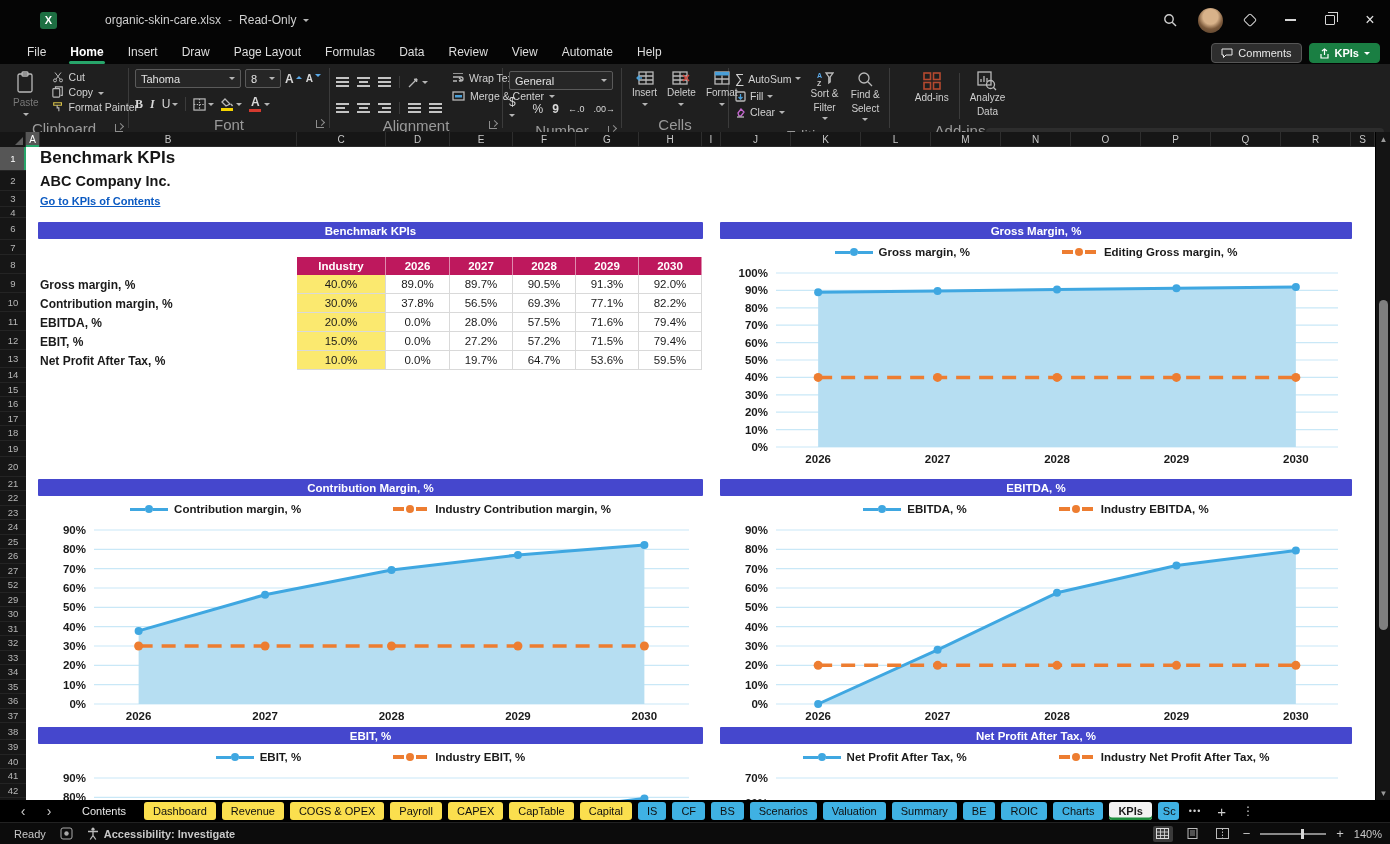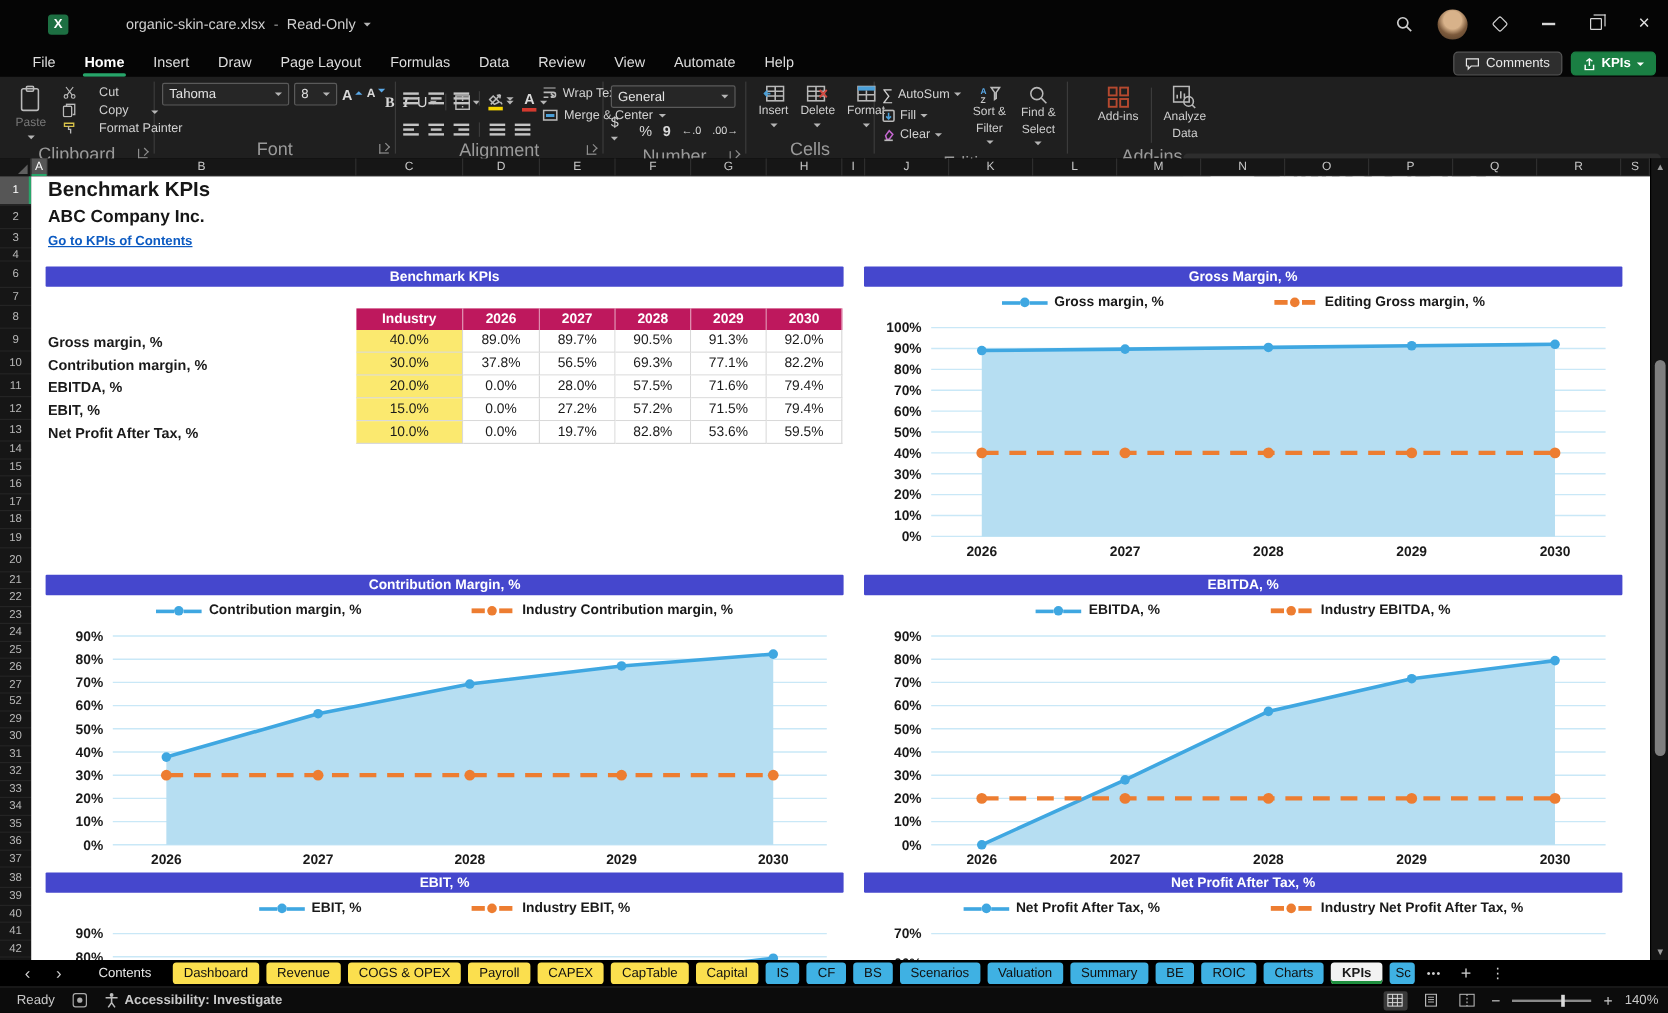--- a/index.html
+++ b/index.html
@@ -40,21 +40,21 @@
   .rbody{flex:1;display:flex;align-items:flex-start;padding:5px 6px 0 6px;gap:6px}
   .rlab{height:15px;display:flex;align-items:center;justify-content:center;font-size:15px;color:#9a9a9a;gap:4px;position:relative}
   .launch{width:9px;height:9px;position:relative;display:inline-block}
   .launch::before{content:"";position:absolute;left:0;bottom:0;width:7px;height:7px;border-left:1px solid #8e8e8e;border-bottom:1px solid #8e8e8e}
   .launch::after{content:"";position:absolute;right:1px;top:1px;width:4px;height:4px;border-right:1.4px solid #8e8e8e;border-bottom:1.4px solid #8e8e8e;transform:rotate(-45deg)}
   .rlab .launch{position:absolute;right:4px;top:2px}
   .rdiv{width:1px;background:#3b3b3b;margin:4px 0}
   .bigbtn{display:flex;flex-direction:column;align-items:center;gap:2px;padding:2px 7px;font-size:10px;color:#cfcfcf}
   .bigbtn.dim{color:#787878}
   .scol{display:flex;flex-direction:column;gap:3px;padding-top:2px}
-  .sbtn{display:flex;align-items:flex-end;gap:19px;font-size:10.5px;color:#d2d2d2;background:none;border:none;font-family:inherit;white-space:nowrap}
+  .sbtn{display:flex;align-items:flex-end;gap:5px;font-size:10.5px;color:#d2d2d2;background:none;border:none;font-family:inherit;white-space:nowrap}
   svg.ic{stroke:#b9b9b9;fill:none;stroke-width:1.3}
   .combo{height:19px;background:#262626;border:1px solid #5a5a5a;border-radius:2px;display:flex;align-items:center;justify-content:space-between;padding:0 5px;font-size:11px;color:#e2e2e2}
   .fontrow{display:flex;gap:4px;align-items:center}
   .toolrow{display:flex;gap:7px;align-items:center;margin-top:5px}
   .tool{font-size:12px;color:#d8d8d8;display:flex;align-items:center;gap:2px}
   .tool b{font-family:"Liberation Serif",serif}
   .colorbar{display:flex;flex-direction:column;align-items:center;line-height:1;font-size:12px;color:#d8d8d8;font-weight:bold}
   .colorbar .bar{width:12px;height:3px;margin-top:1px}
   .lns{width:13px;display:flex;flex-direction:column;gap:2.2px}
   .lns i{height:1.6px;background:#c4c4c4;display:block}
@@ -247,21 +247,21 @@
         </div>
       </div>
       <div class="rlab">
           <span>Clipboard</span>
           <span class="launch"></span>
         </div>
     </div>
     <div class="rdiv"></div>
 
     <div class="rgroup" style="width:200px">
-      <div class="rbody" style="gap:0">
+      <div class="rbody" style="flex-direction:column;gap:0">
         <div class="fontrow">
           <div class="combo" style="width:106px">
               <span>Tahoma</span>
               <i class="car"></i>
             </div>
           <div class="combo" style="width:36px">
               <span>8</span>
               <i class="car"></i>
             </div>
           <span class="tool" style="font-weight:bold">A<i class="car" style="transform:rotate(180deg);margin-top:-6px;border-top-color:#5aa9e8"></i></span>
@@ -639,21 +639,21 @@
         <div class="tcell yellow" style="left: 271px; top: 185px; width: 89px;">15.0%</div>
         <div class="tcell" style="left: 360px; top: 185px; width: 64px;">0.0%</div>
         <div class="tcell" style="left: 424px; top: 185px; width: 63px;">27.2%</div>
         <div class="tcell" style="left: 487px; top: 185px; width: 63px;">57.2%</div>
         <div class="tcell" style="left: 550px; top: 185px; width: 63px;">71.5%</div>
         <div class="tcell" style="left: 613px; top: 185px; width: 63px;">79.4%</div>
         <div class="tlabel" style="left: 14px; top: 204px; width: 250px;">Net Profit After Tax, %</div>
         <div class="tcell yellow" style="left: 271px; top: 204px; width: 89px;">10.0%</div>
         <div class="tcell" style="left: 360px; top: 204px; width: 64px;">0.0%</div>
         <div class="tcell" style="left: 424px; top: 204px; width: 63px;">19.7%</div>
-        <div class="tcell" style="left: 487px; top: 204px; width: 63px;">82.8%</div>
+        <div class="tcell" style="left: 487px; top: 204px; width: 63px;">64.7%</div>
         <div class="tcell" style="left: 550px; top: 204px; width: 63px;">53.6%</div>
         <div class="tcell" style="left: 613px; top: 204px; width: 63px;">59.5%</div>
       </div>
     <div id="charts-host">
         <div class="chart-box" style="left: 694px; top: 75px; width: 632px;"><div class="chart-banner">Gross Margin, %</div><div class="chart-legend">
             <span class="leg-item">
               <span class="leg-line">
                 <i class="seg"></i>
                 <i class="dot"></i>
                 <i class="seg"></i>

